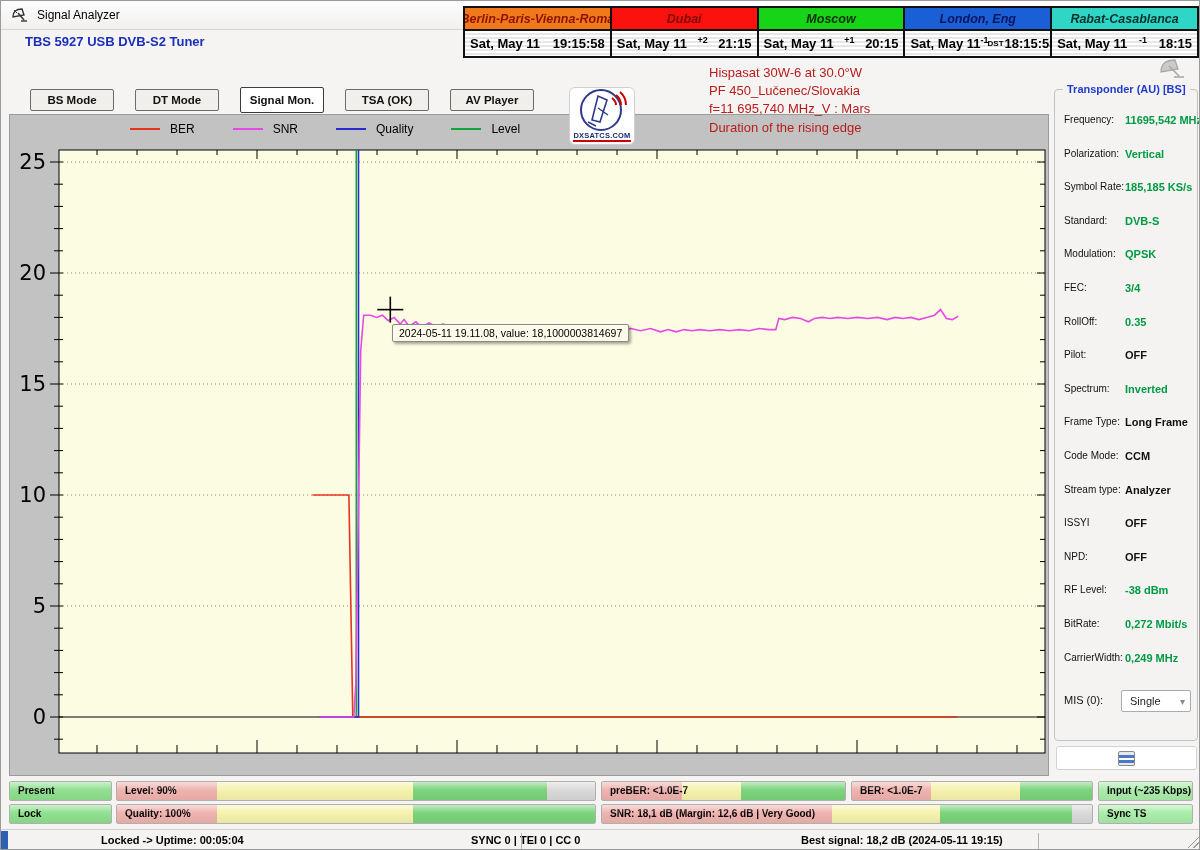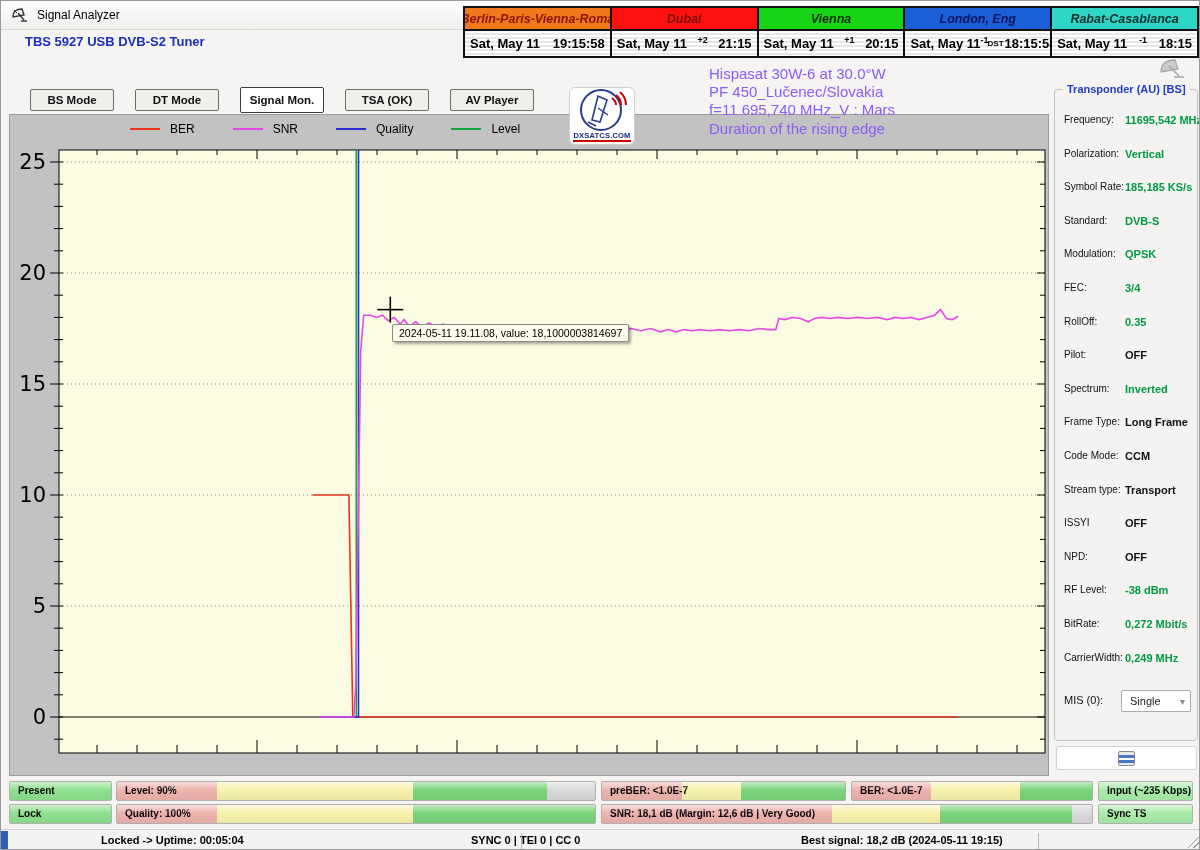--- a/index.html
+++ b/index.html
@@ -31,21 +31,21 @@
   .tuner-details{left:38px;top:52px;font-size:11px;color:#1a1a1a;}
 
   
   .tabs{left:10px;top:88px;display:flex;}
   .tab{width:84px;height:22px;background:#f1efec;border:1px solid #6b6b6b;border-radius:2px;
        font-size:11.5px;font-weight:bold;color:#111;display:flex;align-items:center;justify-content:center;
        margin-right:2px;box-sizing:border-box;margin-left:19px;}
   .tab.active{background:#fff;height:26px;margin-top:-2px;border-color:#3c3c3c;}
 
   
-  .hdr{left:708px;font-size:15px;color:#8b5cf6;white-space:nowrap;z-index:6;}
+  .hdr{left:708px;font-size:13px;color:#b91c1c;white-space:nowrap;z-index:6;}
   .logo{left:568px;top:86px;width:64px;height:56px;background:#fff;border:1px solid #d0d0d0;border-radius:6px;
         z-index:6;display:flex;flex-direction:column;align-items:center;}
   .logo .ltext{font-size:7.5px;font-weight:bold;color:#1b2a7a;letter-spacing:.2px;border-bottom:2px solid #c00;line-height:8px;}
   .minidish{left:1156px;top:55px;z-index:6;opacity:.75;}
 
   
   .chart{left:8px;top:113px;width:1040px;height:662px;background:#c2c2c2;border:1px solid #9b9b9b;box-sizing:border-box;}
   .legend{position:absolute;left:120px;top:7px;display:flex;align-items:center;z-index:3;}
   .legend .li{display:flex;align-items:center;margin-right:38px;}
   .legend .seg{width:30px;height:0;border-top:2px solid #000;}
@@ -110,21 +110,21 @@
       </div>
       <div class="clock">
         <div class="cname" style="background: rgb(251, 18, 14); color: rgb(124, 11, 0);">Dubai</div>
         <div class="ctime">
           <span class="cdate">Sat, May 11</span>
           <span class="coff">+2</span>
           <span class="chh">21:15</span>
         </div>
       </div>
       <div class="clock">
-        <div class="cname" style="background: rgb(23, 212, 23); color: rgb(13, 46, 0);">Vienna</div>
+        <div class="cname" style="background: rgb(23, 212, 23); color: rgb(13, 46, 0);">Moscow</div>
         <div class="ctime">
           <span class="cdate">Sat, May 11</span>
           <span class="coff">+1</span>
           <span class="chh">20:15</span>
         </div>
       </div>
       <div class="clock">
         <div class="cname" style="background: rgb(26, 95, 214); color: rgb(11, 21, 96);">London, Eng</div>
         <div class="ctime">
           <span class="cdate">Sat, May 11</span>
@@ -367,21 +367,21 @@
         <div class="trow" style="top: 326.4px;">
           <span class="lab">Frame Type:</span>
           <span class="val">Long Frame</span>
         </div>
         <div class="trow" style="top: 360px;">
           <span class="lab">Code Mode:</span>
           <span class="val">CCM</span>
         </div>
         <div class="trow" style="top: 393.6px;">
           <span class="lab">Stream type:</span>
-          <span class="val">Transport</span>
+          <span class="val">Analyzer</span>
         </div>
         <div class="trow" style="top: 427.2px;">
           <span class="lab">ISSYI</span>
           <span class="val">OFF</span>
         </div>
         <div class="trow" style="top: 460.8px;">
           <span class="lab">NPD:</span>
           <span class="val">OFF</span>
         </div>
         <div class="trow" style="top: 494.4px;">

